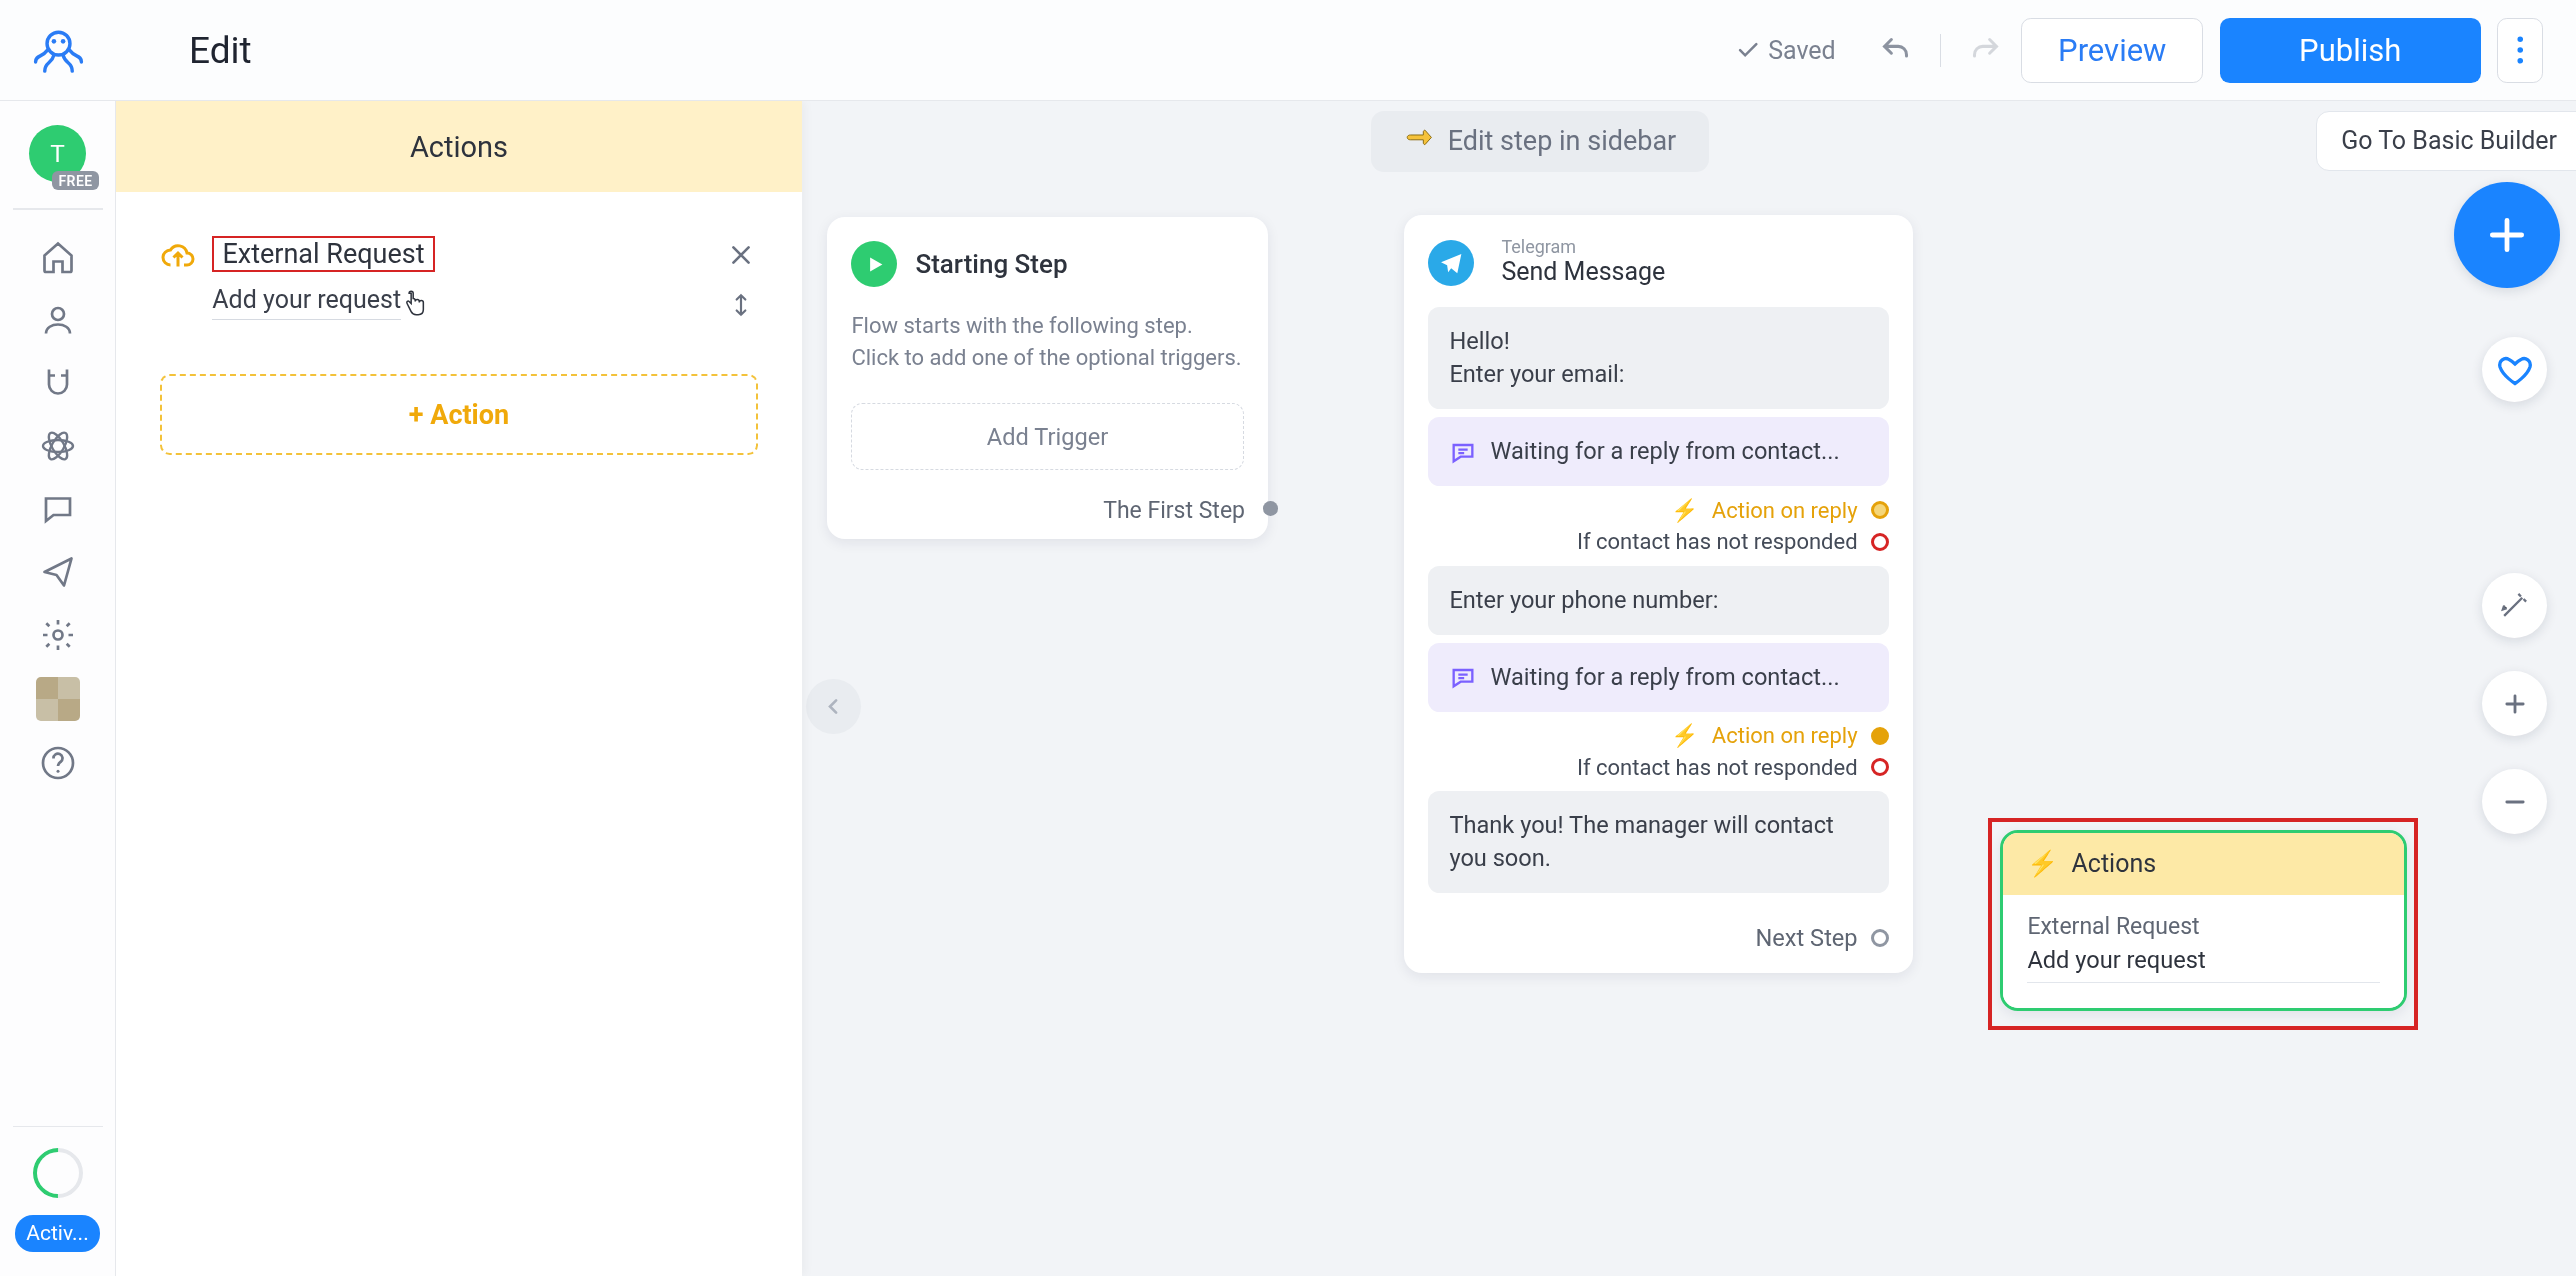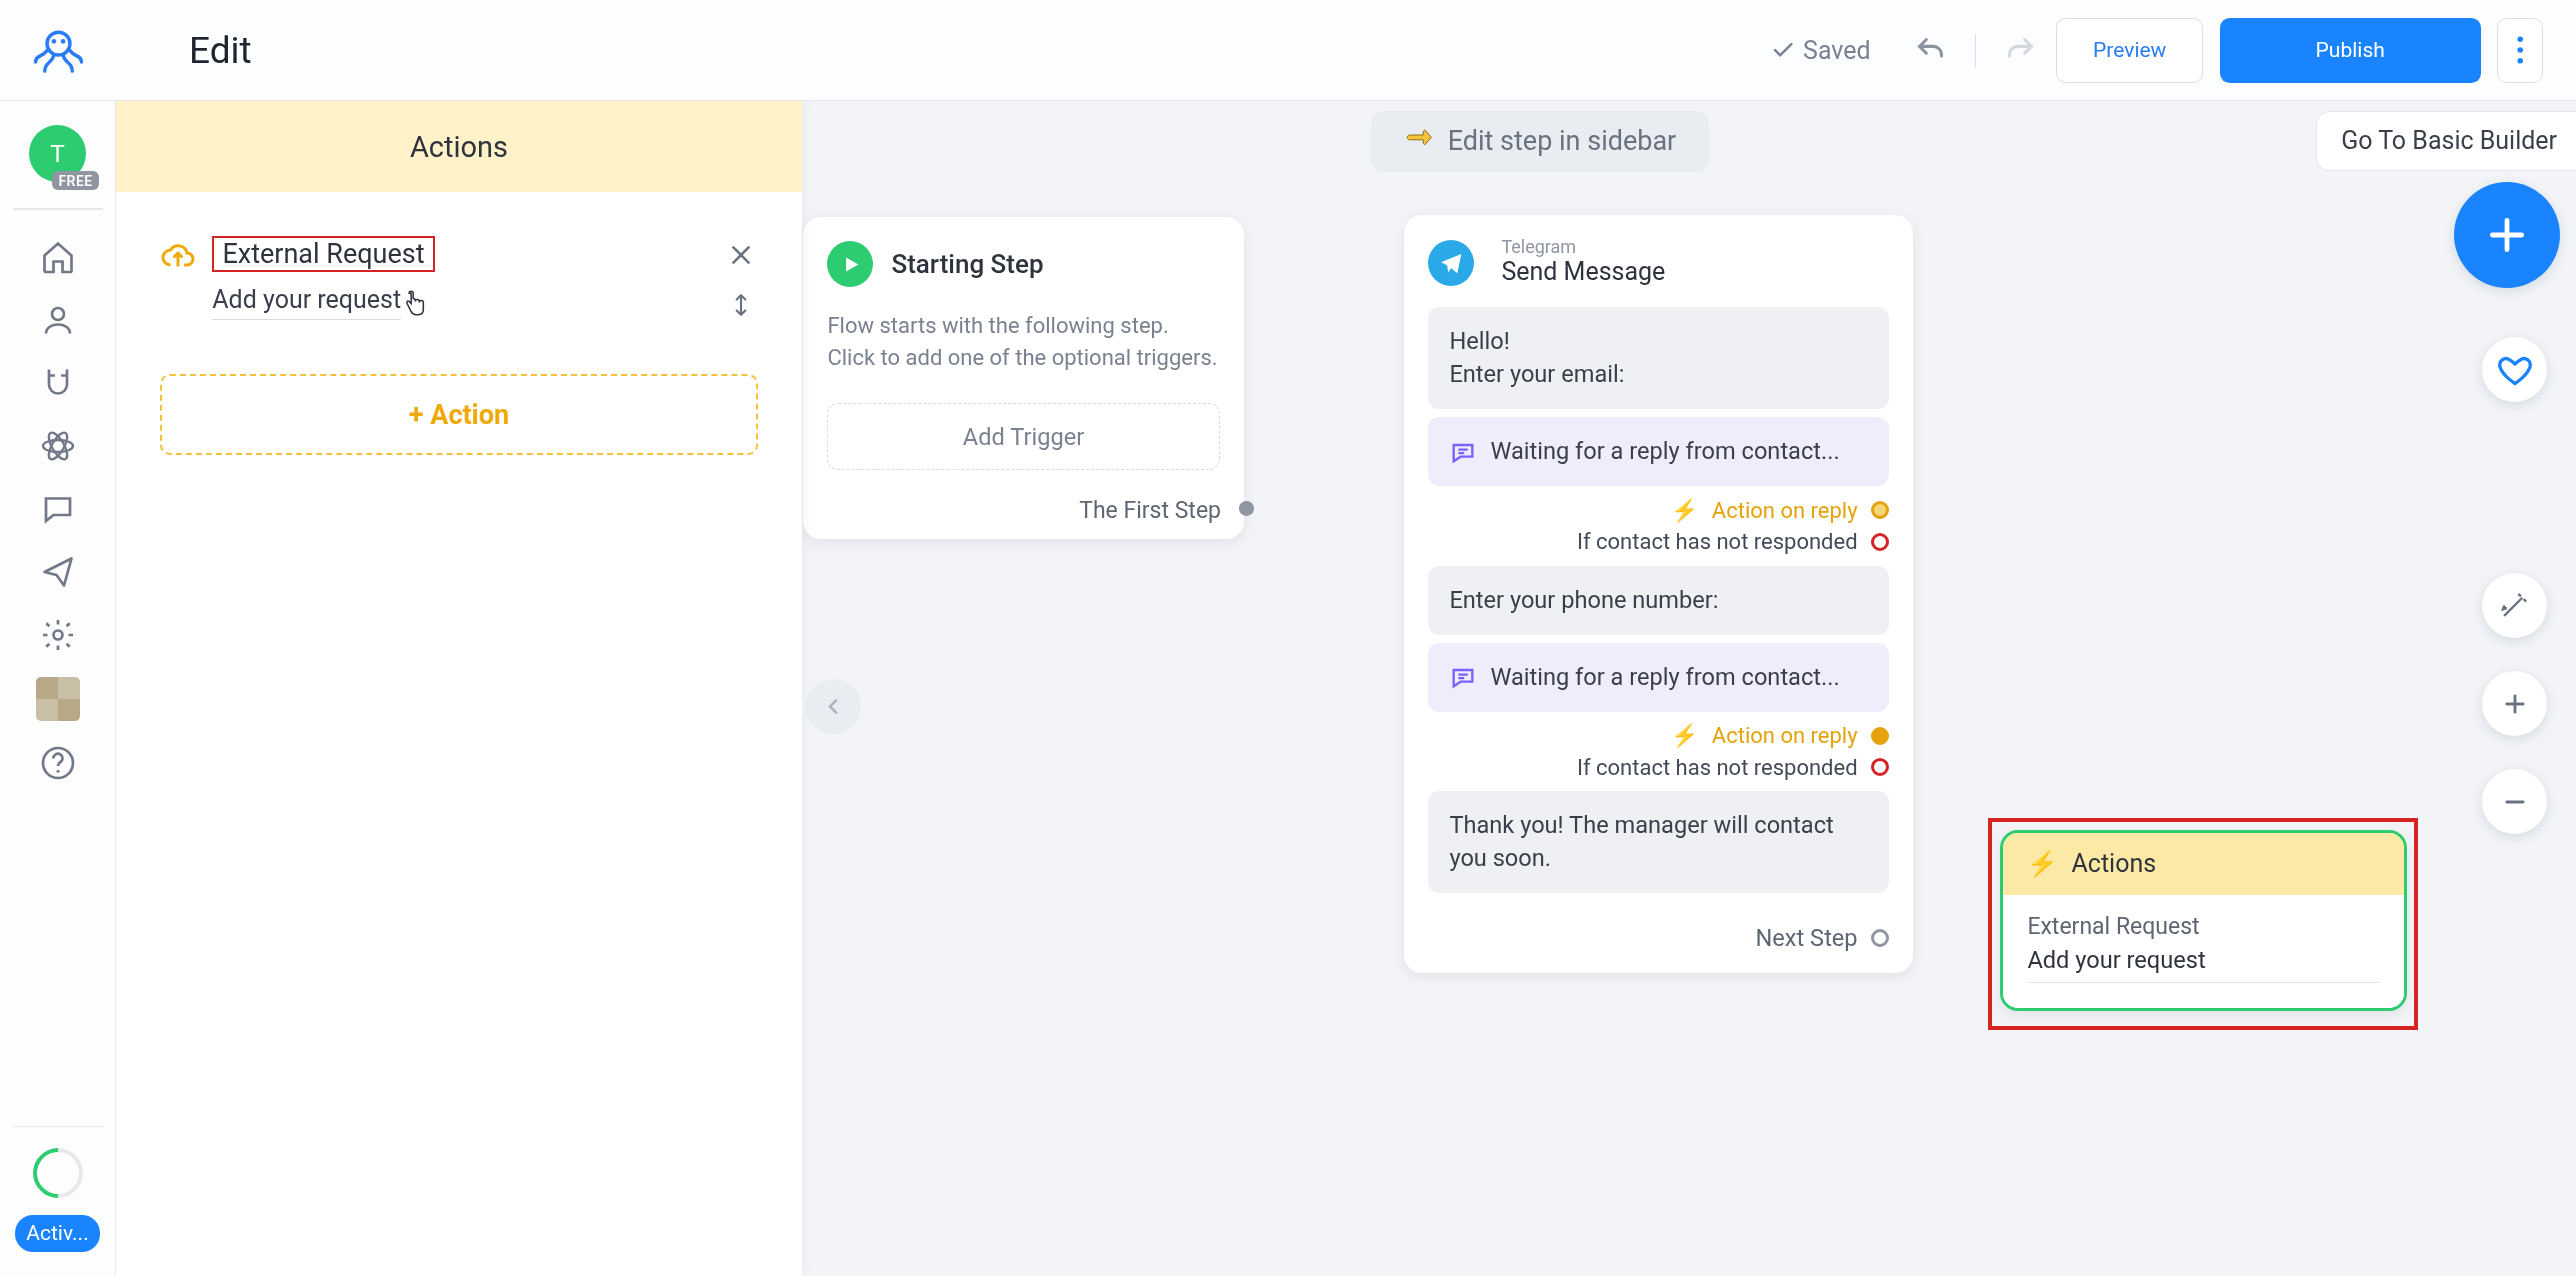--- a/index.html
+++ b/index.html
@@ -8,21 +8,21 @@
 
 .top-header{position:absolute;left:0;top:0;right:0;height:101px;background:#fcfdfe;border-bottom:1.6px solid #e6e8ec;display:flex;align-items:center;padding:0 33px 0 0;z-index:5}
 .logo{width:116px;display:flex;align-items:center;justify-content:center}
 .logo svg{width:55px;height:55px}
 .page-title{font-size:37px;font-weight:400;color:#1f2430;margin-left:73px}
 .header-right{margin-left:auto;display:flex;align-items:center;gap:16.3px}
 .saved{display:flex;align-items:center;gap:8.1px;color:#7a8190;font-size:25px;margin-right:24.4px}
 .undo-btn,.redo-btn{width:39px;height:39px;display:flex;align-items:center;justify-content:center;color:#8c93a0;cursor:pointer}
 .redo-btn{opacity:.35}
 .divider-v{width:1.6px;height:33px;background:#d9dde4;margin:0 8.1px}
-.btn{height:65px;padding:0 36px;border-radius:9.8px;font-size:21px;display:flex;align-items:center;justify-content:center;cursor:pointer;border:none}
+.btn{height:65px;padding:0 36px;border-radius:9.8px;font-size:31px;display:flex;align-items:center;justify-content:center;cursor:pointer;border:none}
 .btn-preview{background:#fff;color:#2a7cf5;border:1.6px solid #d9dde4}
 .btn-publish{background:#1a84ff;color:#fff;min-width:261px}
 .kebab{width:46px;height:65px;border:1.6px solid #d9dde4;border-radius:9.8px;display:flex;align-items:center;justify-content:center;color:#1a84ff;background:#fff;cursor:pointer}
 
 
 .left-rail{position:absolute;left:0;top:101px;bottom:0;width:116px;background:#fdfdfe;border-right:1.6px solid #e6e8ec;display:flex;flex-direction:column;align-items:center;padding-top:24.4px;gap:21px;z-index:4}
 .avatar{width:57px;height:57px;border-radius:50%;background:#2ecc71;color:#fff;display:flex;align-items:center;justify-content:center;font-size:24.4px;position:relative}
 .free-badge{position:absolute;right:-13px;bottom:-8.1px;background:#8f96a2;color:#fff;font-size:14px;padding:1.6px 6.5px;border-radius:6px;font-weight:600;letter-spacing:0.4px}
 .rail-divider{width:90px;height:1.6px;background:#e6e8ec;margin:4.9px 0}
 .rail-icon{width:42px;height:42px;display:flex;align-items:center;justify-content:center;color:#717887;cursor:pointer}
@@ -43,21 +43,21 @@
 .ext-right{margin-left:auto;display:flex;flex-direction:column;gap:16.3px;color:#6a7180}
 .icon-btn{width:34px;height:34px;display:flex;align-items:center;justify-content:center;cursor:pointer}
 .add-action{margin:52px 44px 0 44px;border:2.4px dashed #f3c23a;border-radius:9.8px;height:81px;display:flex;align-items:center;justify-content:center;color:#f0a90a;font-size:27px;font-weight:700;cursor:pointer}
 
 
 .canvas{position:absolute;left:801px;top:101px;right:0;bottom:0}
 .edit-step{position:absolute;left:570px;top:9.8px;background:#e9ecf0;border-radius:13px;padding:14.7px 33px;display:flex;align-items:center;gap:14.7px;color:#6a7180;font-size:27px}
 .go-basic{position:absolute;right:-6.5px;top:9.8px;background:#fff;border:1.6px solid #e2e6ec;border-radius:13px 0 0 13px;padding:14.7px 24.4px;font-size:25px;color:#3a3f4a;cursor:pointer}
 
 .card{background:#fff;border-radius:18px;box-shadow:0 3.3px 13px rgba(20,30,60,.08);position:absolute}
-.card-start{left:2px;top:116px;width:441px;height:322px;padding:24.4px 24.4px 18px}
+.card-start{left:26px;top:116px;width:441px;height:322px;padding:24.4px 24.4px 18px}
 .start-head{display:flex;align-items:center;gap:18px;margin-bottom:23px}
 .play{width:46px;height:46px;border-radius:50%;background:#2ecc71;display:flex;align-items:center;justify-content:center}
 .play svg{fill:#fff}
 .card-start h3{font-size:26px;font-weight:500;color:#2e333d}
 .card-start p{font-size:22px;color:#7a8190;line-height:1.45}
 .add-trigger{margin-top:29px;border:1.6px dashed #d6dae1;border-radius:11.4px;height:67px;display:flex;align-items:center;justify-content:center;color:#7a8190;font-size:23.6px;cursor:pointer}
 .first-step{position:absolute;right:23px;bottom:14.7px;font-size:23px;color:#5f6673}
 .node-dot{position:absolute;right:-9.8px;bottom:23px;width:14.7px;height:14.7px;border-radius:50%;background:#8f96a2}
 
 .card-msg{left:603px;top:114px;width:509px;padding:21px 0 21px}

